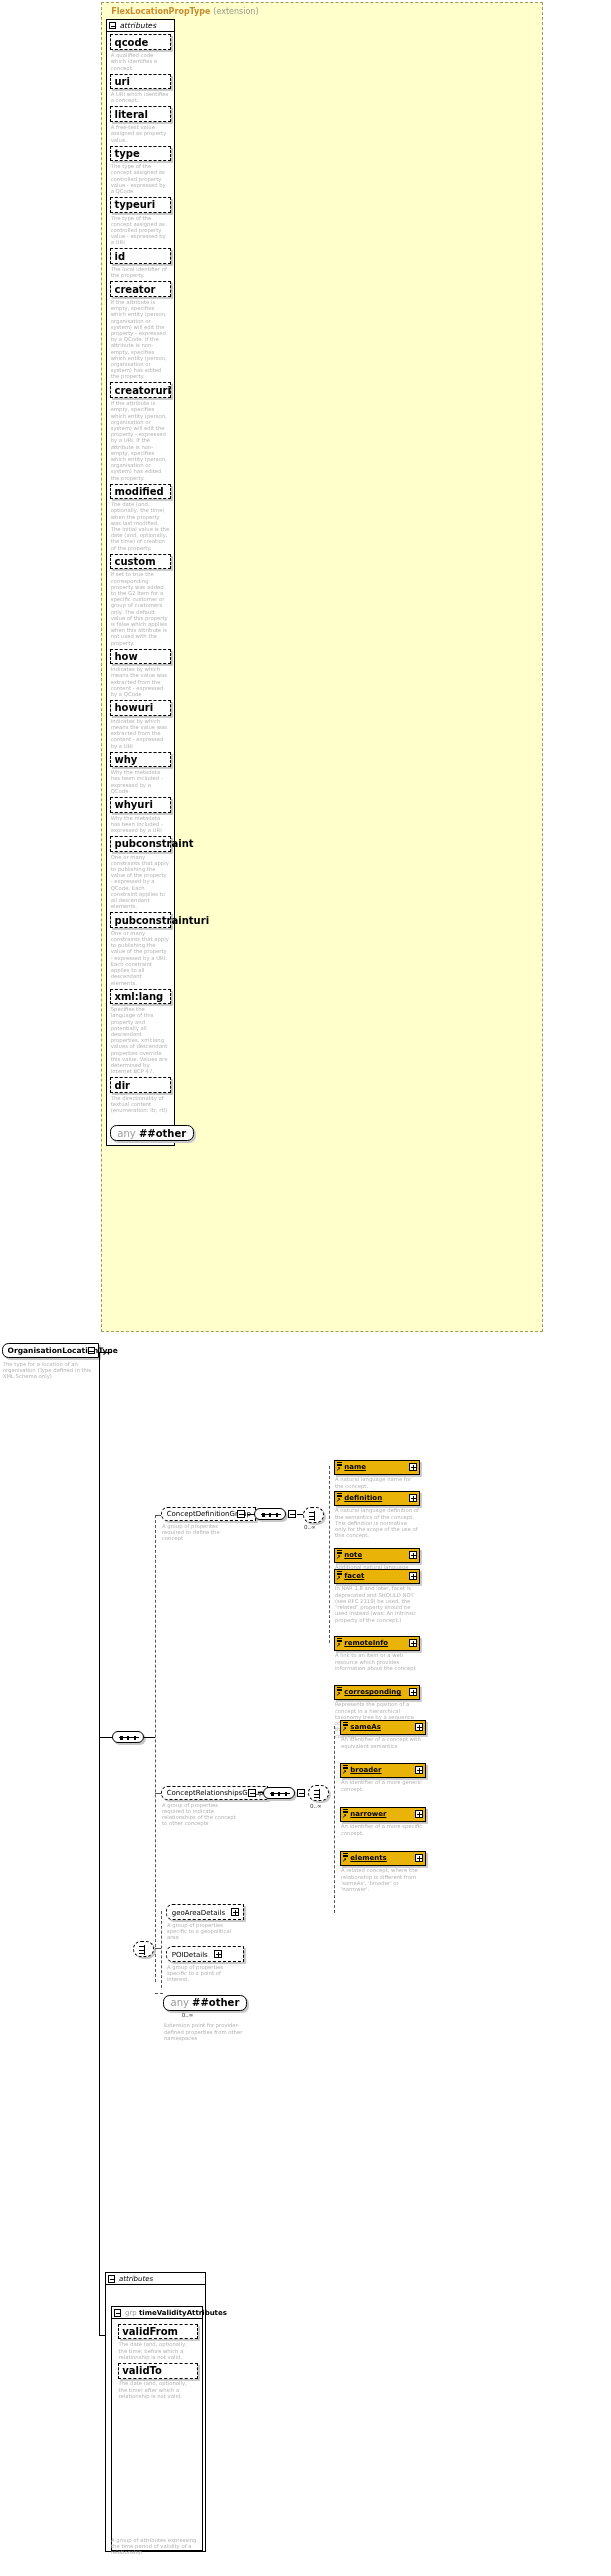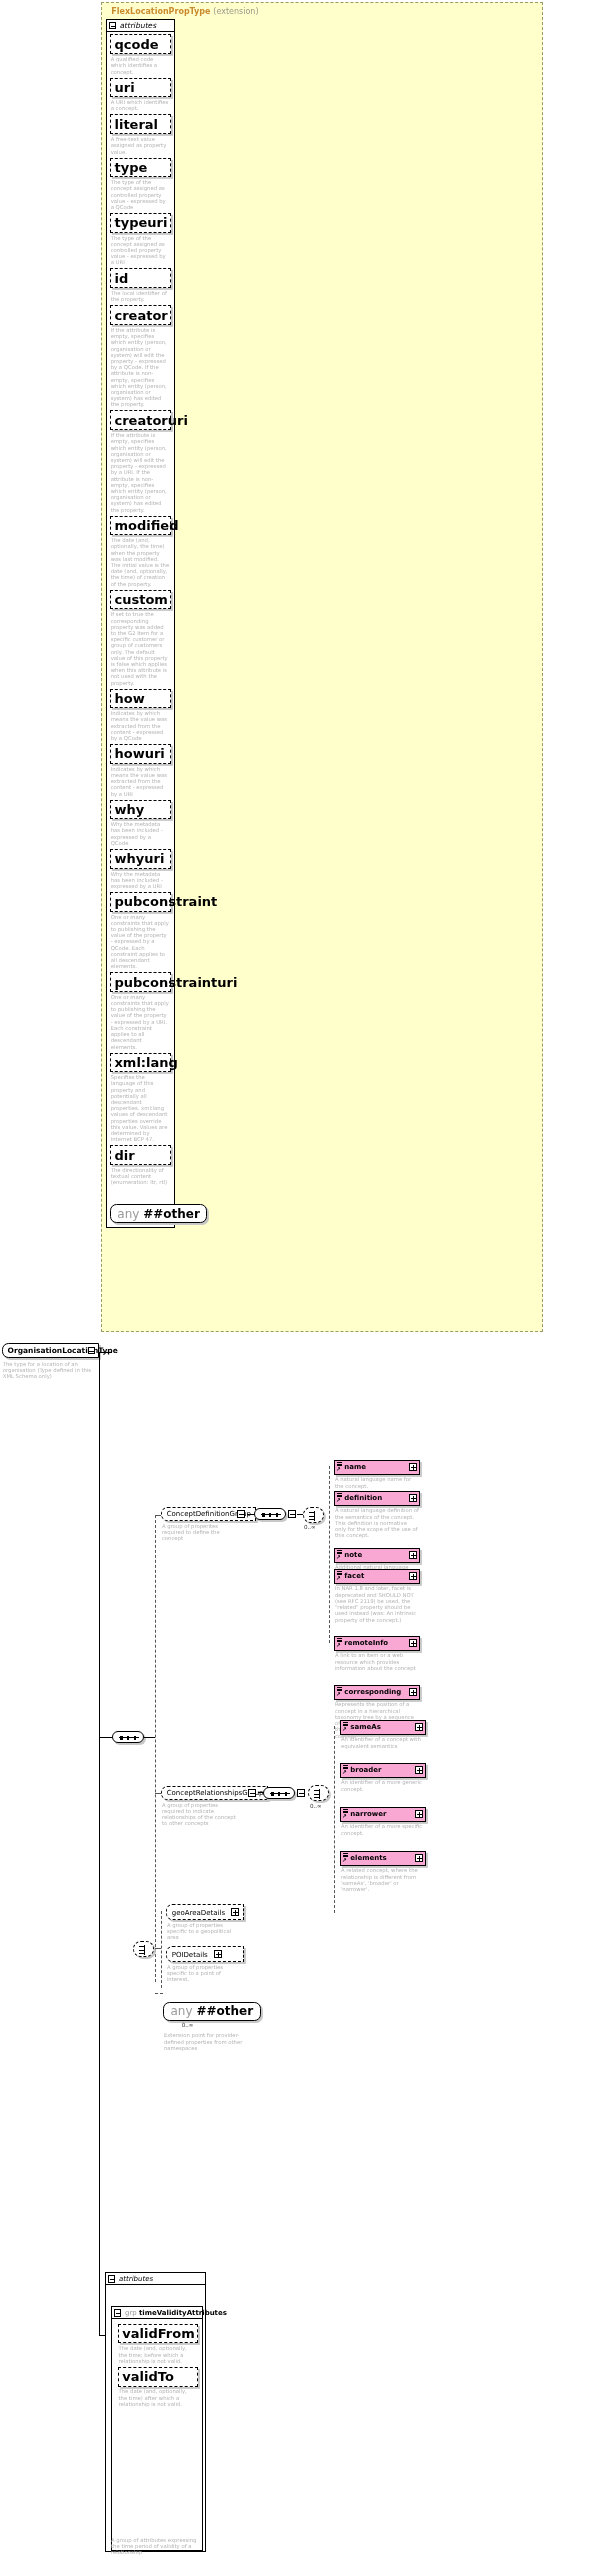--- a/index.html
+++ b/index.html
@@ -90,46 +90,46 @@
     width: 0.9px; height: 6.5px;
     background: #000;
   }
 
   .attr-list { padding: 2.8px 2.8px 3.7px 2.8px; }
   .attr-item { margin-bottom: 2.8px; }
   .attr-name {
     position: relative;
     border: 0.9px dashed #000;
     background: #ffffff;
-    font-size: 13px;
+    font-size: 10px;
     font-weight: bold;
     color: #000;
     padding: 1.4px 2.8px 1.4px 3.7px;
     box-shadow: 1.9px 1.9px 0 #c8c8c8;
     white-space: nowrap;
     overflow: visible;
   }
   .attr-desc {
     font-size: 5.3px;
     line-height: 6.2px;
     color: #b3b3b3;
     padding: 1.9px 1.9px 0 0.9px;
   }
 
   .any-pill {
     position: relative;
     display: inline-block;
     border: 0.9px solid #000;
     border-radius: 6.5px;
     background: #fff;
-    font-size: 12px;
+    font-size: 10px;
     padding: 1.4px 6.5px;
     box-shadow: 1.9px 1.9px 0 #c8c8c8;
     white-space: nowrap;
-    margin-top: 16px;
+    margin-top: 9px;
   }
   .any-pill .any-kw { color: #9a9a9a; }
   .any-pill .any-ns { font-weight: bold; color: #000; }
 
   
   .type-box {
     position: absolute;
     left: 1.9px; top: 1343px;
     width: 97px;
   }
@@ -173,27 +173,28 @@
     padding: 1.9px 0.9px 0 0.9px;
     width: 78px;
   }
 
   .elem {
     position: absolute;
   }
   .elem-label {
     position: relative;
     border: 0.9px solid #000;
-    background: #f9a8d4;
+    background: #eab308;
     font-size: 7px;
     font-weight: bold;
     padding: 2.3px 13px 2.3px 9.3px;
     box-shadow: 1.9px 1.9px 0 #c8c8c8;
     white-space: nowrap;
     min-width: 58px;
+    text-decoration: underline;
   }
   .elem-label .plus-box { right: 1.9px; top: 1.9px; }
   .elem-icon {
     position: absolute;
     left: 1.9px; top: 0.9px;
     width: 5.6px; height: 4.7px;
   }
   .elem-icon i {
     display: block;
     height: 0.9px;

